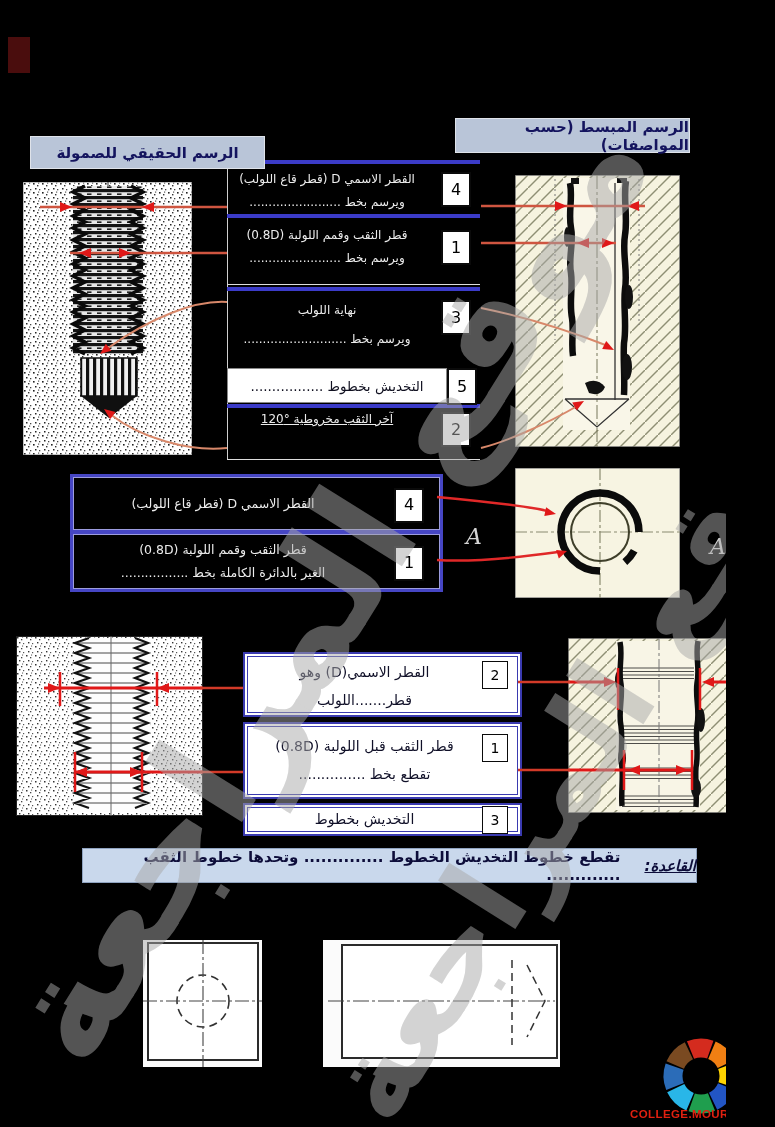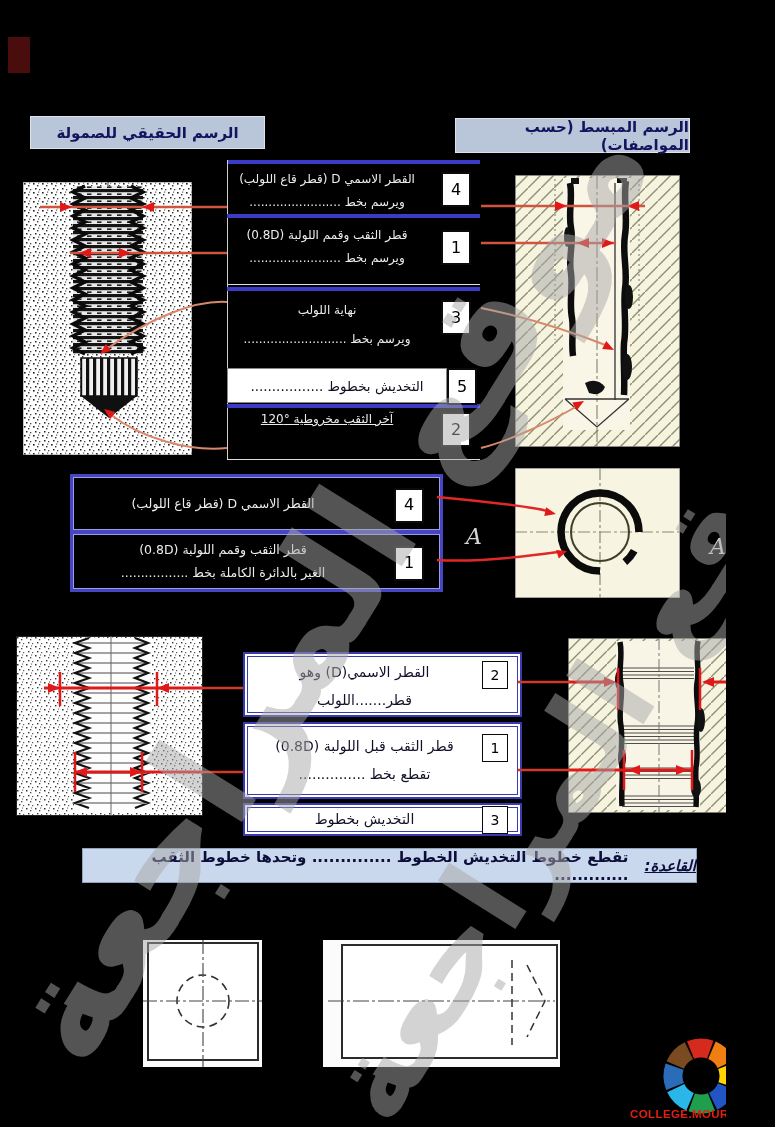--- a/index.html
+++ b/index.html
@@ -23,21 +23,21 @@
           direction:rtl;z-index:10;}
   .midbox .txt{position:absolute;left:0;top:50%;transform:translateY(-50%);width:300px;text-align:center;}
   .bbox{position:absolute;left:243px;width:275px;background:#fff;border:2px solid #3a3ab0;
         box-shadow:inset 0 0 0 2px #fff,inset 0 0 0 3px #3a3ab0;color:#101028;font-size:14px;
         line-height:2;direction:rtl;text-align:center;z-index:10;}
   .bbox .numsq{border-width:1.5px;width:24px;height:26px;font-size:14px;}
   .bbox .txt{padding:4px 46px 4px 10px;}
   .rulebar{position:absolute;left:82px;top:848px;width:613px;height:33px;background:#c9d8ec;
            border:1px solid #8fa3c0;display:flex;align-items:center;justify-content:center;
            direction:rtl;color:#0d0d3a;font-size:15px;font-weight:bold;z-index:10;}
-  .rulebar .lbl{font-style:italic;text-decoration:underline;margin-left:16px;}
+  .rulebar .lbl{font-style:italic;text-decoration:underline;margin-left:24px;}
   .a-label{position:absolute;color:#d5d5d5;font-size:22px;font-style:italic;
            font-family:"DejaVu Serif",serif;z-index:10;}
   .panel{position:absolute;background:#fbfbfb;z-index:8;}
   .site{position:absolute;left:630px;top:1108px;width:150px;text-align:center;color:#e02010;
         font-weight:bold;font-size:11.5px;letter-spacing:.4px;z-index:10;
         font-family:"Liberation Sans",sans-serif;}
   .watermark{position:absolute;font-size:150px;line-height:1;color:#a8a8a8;opacity:.5;
              direction:rtl;white-space:nowrap;pointer-events:none;z-index:30;font-weight:bold;}
   .corner{position:absolute;left:8px;top:37px;width:22px;height:36px;background:#4a0d0d;z-index:5;}
   svg{display:block;}
@@ -47,21 +47,21 @@
 </head>
 <body>
 
 <div class="page">
 
   <div class="corner"></div>
 
   <div class="hdr" style="left:455px;top:118px;width:233px;height:33px;">
     <span>الرسم المبسط (حسب المواصفات)</span>
   </div>
-  <div class="hdr" style="left:30px;top:116px;width:233px;height:31px;">
+  <div class="hdr" style="left:30px;top:136px;width:233px;height:31px;">
     <span>الرسم الحقيقي للصمولة</span>
   </div>
 
   <svg class="drw" style="left:23px;top:182px;" width="169" height="273" viewBox="0 0 169 273">
     <defs>
       <pattern id="st1" width="9" height="9" patternUnits="userSpaceOnUse">
         <rect width="9" height="9" fill="#ffffff"></rect>
         <rect x="1" y="1" width="1.6" height="1.6" fill="#222"></rect>
         <rect x="5" y="3" width="1.4" height="1.4" fill="#333"></rect>
         <rect x="3" y="6" width="1.5" height="1.5" fill="#222"></rect>

